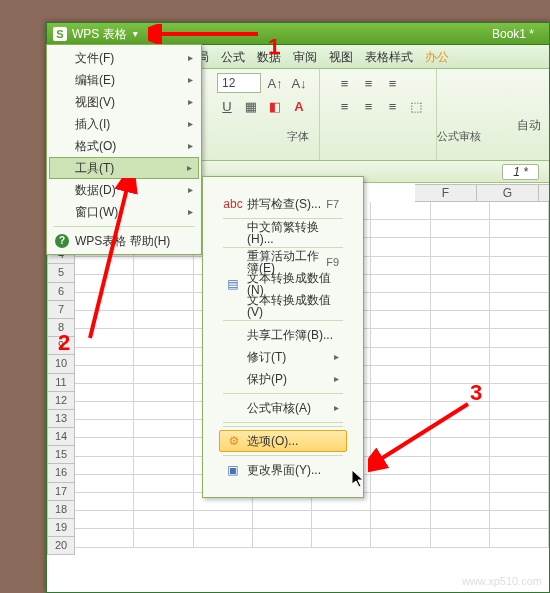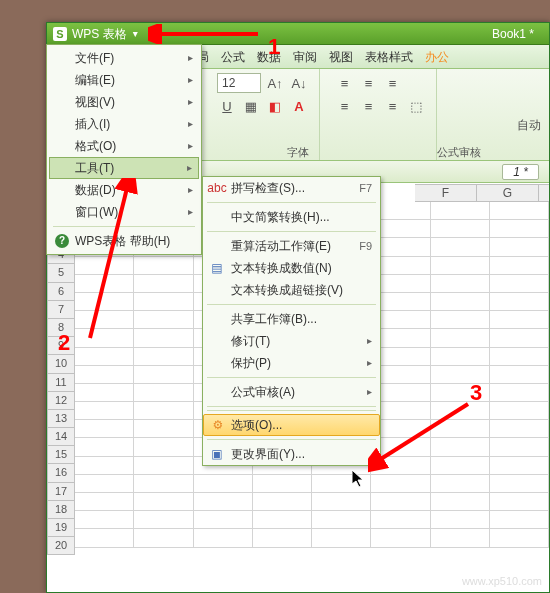--- a/index.html
+++ b/index.html
@@ -11,42 +11,42 @@
 .titlebar .chev { margin-left:6px; color:#fff; font-size:10px; }
 .docname { position:absolute; right:15px; top:2px; color:#fff; font:12px/18px Arial; }
 .ribtabs { height:24px; background:linear-gradient(#e8f5e0,#d4e9c8); border-bottom:1px solid #9ac47a; padding-left:150px; display:flex; gap:12px; align-items:center; font:12px/1 "Microsoft YaHei"; color:#333; }
 .ribtabs span { cursor:default; }
 .ribtabs .off { color:#f58a1f; }
 .ribbon { height:92px; background:linear-gradient(#f4f9ef,#e2efd5); border-bottom:1px solid #9ac47a; position:relative; padding-left:160px; }
 .rgroup { display:inline-block; height:100%; border-right:1px solid #c2d9b0; padding:4px 10px 2px; vertical-align:top; }
 .rgroup .row { display:flex; align-items:center; gap:4px; margin-bottom:3px; }
 .fontsize { width:44px; height:20px; border:1px solid #a8b898; background:#fff; font:12px/18px Arial; color:#444; text-align:left; padding-left:4px; display:inline-block; }
 .tbtn { width:20px; height:20px; border:1px solid transparent; display:inline-flex; align-items:center; justify-content:center; font:13px/1 Arial; color:#555; cursor:default; }
-.glabel { position:absolute; bottom:2px; font:11px/1 "Microsoft YaHei"; color:#555; }
+.glabel { position:absolute; bottom:18px; font:11px/1 "Microsoft YaHei"; color:#555; }
 .gl1{left:240px;} .gl2{left:390px;}
 .auto { position:absolute; right:8px; top:50px; font:12px/1 "Microsoft YaHei"; color:#555;margin-left:48px; }
 .docstrip { height:22px; background:linear-gradient(#f0f6e8,#dceccb); border-bottom:1px solid #9ac47a; display:flex; align-items:center; justify-content:flex-end; padding-right:10px; font:italic 12px/1 Arial; color:#333; }
 .docstrip span{ background:#fff; border:1px solid #a8b898; padding:1px 10px; border-radius:2px;}
 .sheet { position:absolute; left:0; right:0; top:161px; bottom:0; background:#fff; }
 .colhdr { position:absolute; left:368px; top:0; right:0; height:18px; display:flex; border-bottom:1px solid #c0c0c0; border-top:1px solid #c0c0c0; background:#eee; }
 .colhdr div { width:62px; border-right:1px solid #c0c0c0; text-align:center; font:12px/17px Arial; color:#555; }
 .rows { position:absolute; left:0; top:44px; width:28px; }
 .rows div { height:18.2px; border:1px solid #c0c0c0; border-top:none; background:#eee; text-align:center; font:11px/17px Arial; color:#555; }
 .cells { position:absolute; left:28px; top:18px; right:0; bottom:0; }
 .cells .r { height:18.2px; border-bottom:1px solid #d4d4d4; display:flex; }
 .cells .r div{ width:62px; border-right:1px solid #d4d4d4; }
 
 .menu1 { position:absolute; left:46px; top:44px; width:156px; background:#f7faf3; border:1px solid #8ab060; box-shadow:2px 2px 4px rgba(0,0,0,.25); padding:2px; }
 .menu1 .mi { height:22px; display:flex; align-items:center; padding:0 6px 0 26px; font:12px/1 "Microsoft YaHei"; color:#333; position:relative; cursor:default; }
 .menu1 .mi .ar { margin-left:auto; font-size:10px; color:#666; }
 .menu1 .mi.hi { background:#cde3b5; border:1px solid #8ab060; padding-left:25px; height:22px; }
 .menu1 .sep { height:1px; background:#cdddb8; margin:3px 4px; }
 .menu1 .qm { position:absolute; left:6px; width:14px; height:14px; background:#3a8a3a; color:#fff; border-radius:50%; font:bold 10px/14px Arial; text-align:center; }
 
-.menu2 { position:absolute; left:202px; top:176px; width:179px; background:#f7faf3; border:1px solid #8ab060; box-shadow:2px 2px 4px rgba(0,0,0,.25); padding:0; }
+.menu2 { position:absolute; left:202px; top:176px; width:162px; background:#f7faf3; border:1px solid #8ab060; box-shadow:2px 2px 4px rgba(0,0,0,.25); padding:16px; }
 .menu2 .mi { height:22px; display:flex; align-items:center; padding:0 8px 0 28px; font:12px/1 "Microsoft YaHei"; color:#333; position:relative; cursor:default; }
 .menu2 .mi .sc { margin-left:auto; font:11px/1 Arial; color:#666; }
 .menu2 .mi .ar { margin-left:auto; font-size:10px; color:#666; }
 .menu2 .sep { height:1px; background:#cdddb8; margin:3px 4px; }
 .menu2 .mi.hi { background:linear-gradient(#ffe9a8,#ffd76e); border:1px solid #e5a720; padding-left:27px; border-radius:2px; }
 .menu2 .ico { position:absolute; left:6px; width:16px; height:16px; display:flex; align-items:center; justify-content:center; font:12px/1 Arial; }
 .abc{color:#c33;font:10px/1 Arial;}
 .gear{color:#e88a2a;}
 .doc{color:#4a72b8;}
 
@@ -394,21 +394,21 @@
   <div class="sep"></div>
   <div class="mi">
       <span>重算活动工作簿(E)</span>
       <span class="sc">F9</span>
     </div>
   <div class="mi">
       <span class="ico doc">▤</span>
       <span>文本转换成数值(N)</span>
     </div>
   <div class="mi">
-      <span>文本转换成超链接(V)</span>
+      <span>文本转换成数值(V)</span>
     </div>
   <div class="sep"></div>
   <div class="mi">
       <span>共享工作簿(B)...</span>
     </div>
   <div class="mi">
       <span>修订(T)</span>
       <span class="ar">▸</span>
     </div>
   <div class="mi">

